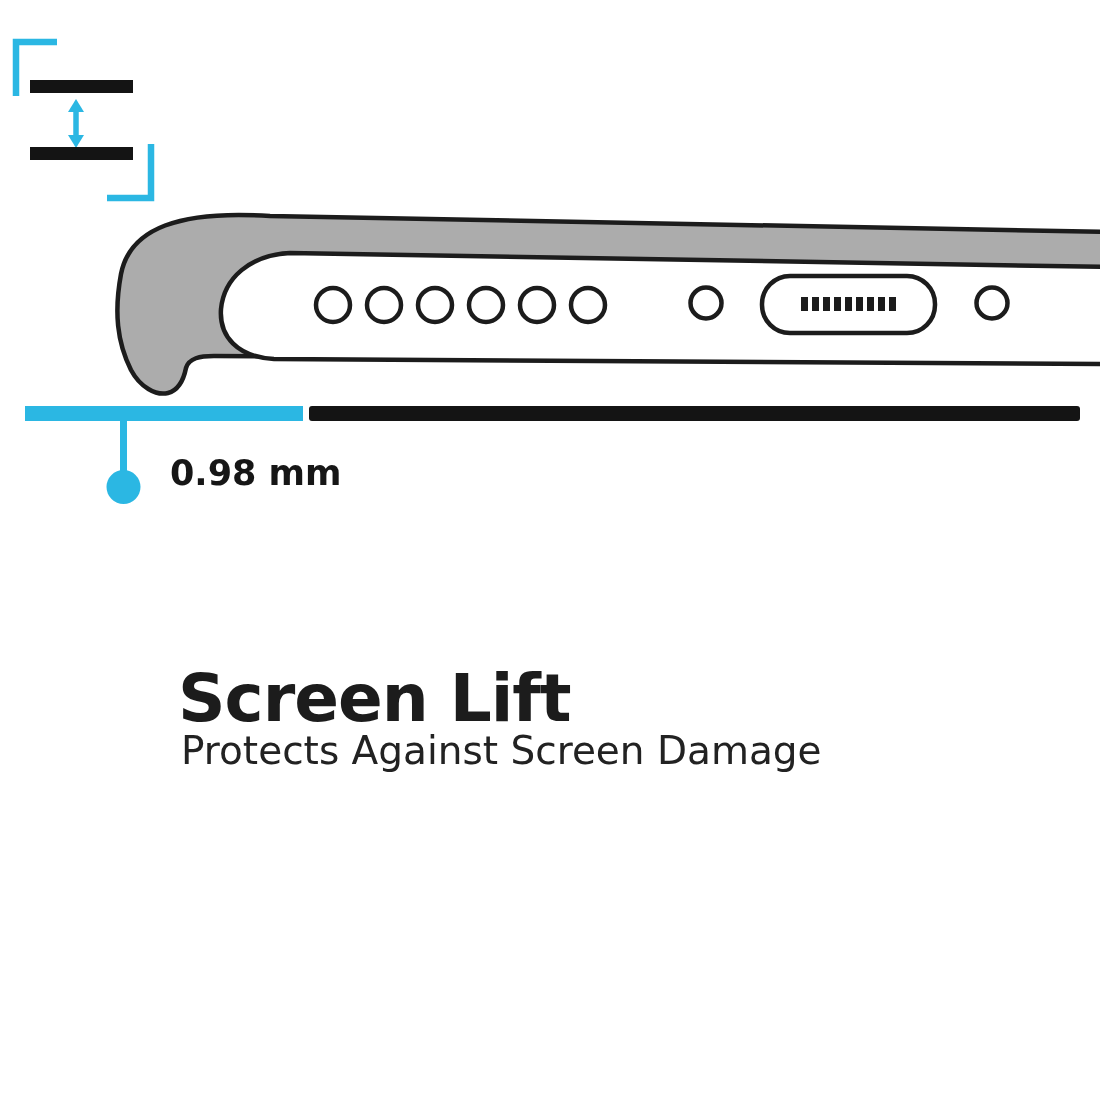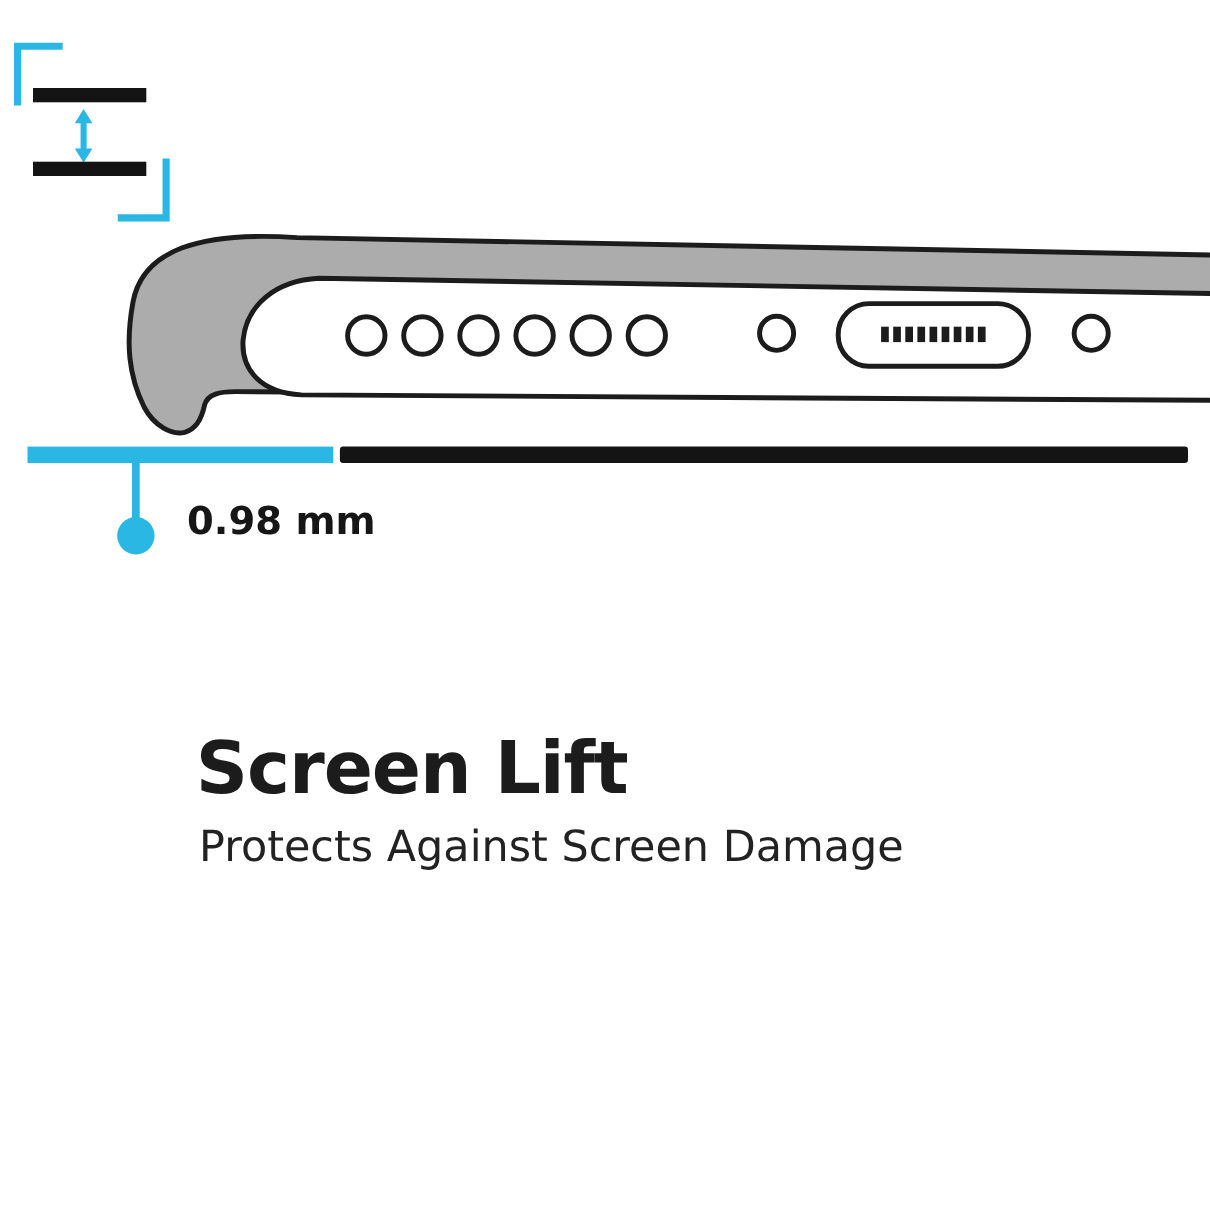--- a/index.html
+++ b/index.html
@@ -13,21 +13,21 @@
   }
   .illustration-svg{position:absolute;left:0;top:0;}
   .lift-icon-svg{position:absolute;left:0;top:620;}
   .feature-title{
     position:absolute;left:178px;top:638px;
     margin:0;
     font-size:66px;font-weight:bold;color:#1c1c1c;
     letter-spacing:-1px;line-height:1.05;
   }
   .feature-subtitle{
-    position:absolute;left:181px;top:724px;
+    position:absolute;left:181px;top:704px;
     margin:0;
     font-size:39px;font-weight:normal;color:#222222;
     letter-spacing:0px;line-height:1.1;
   }
 </style>
 </head>
 <body>
 
 <div class="canvas">
 

